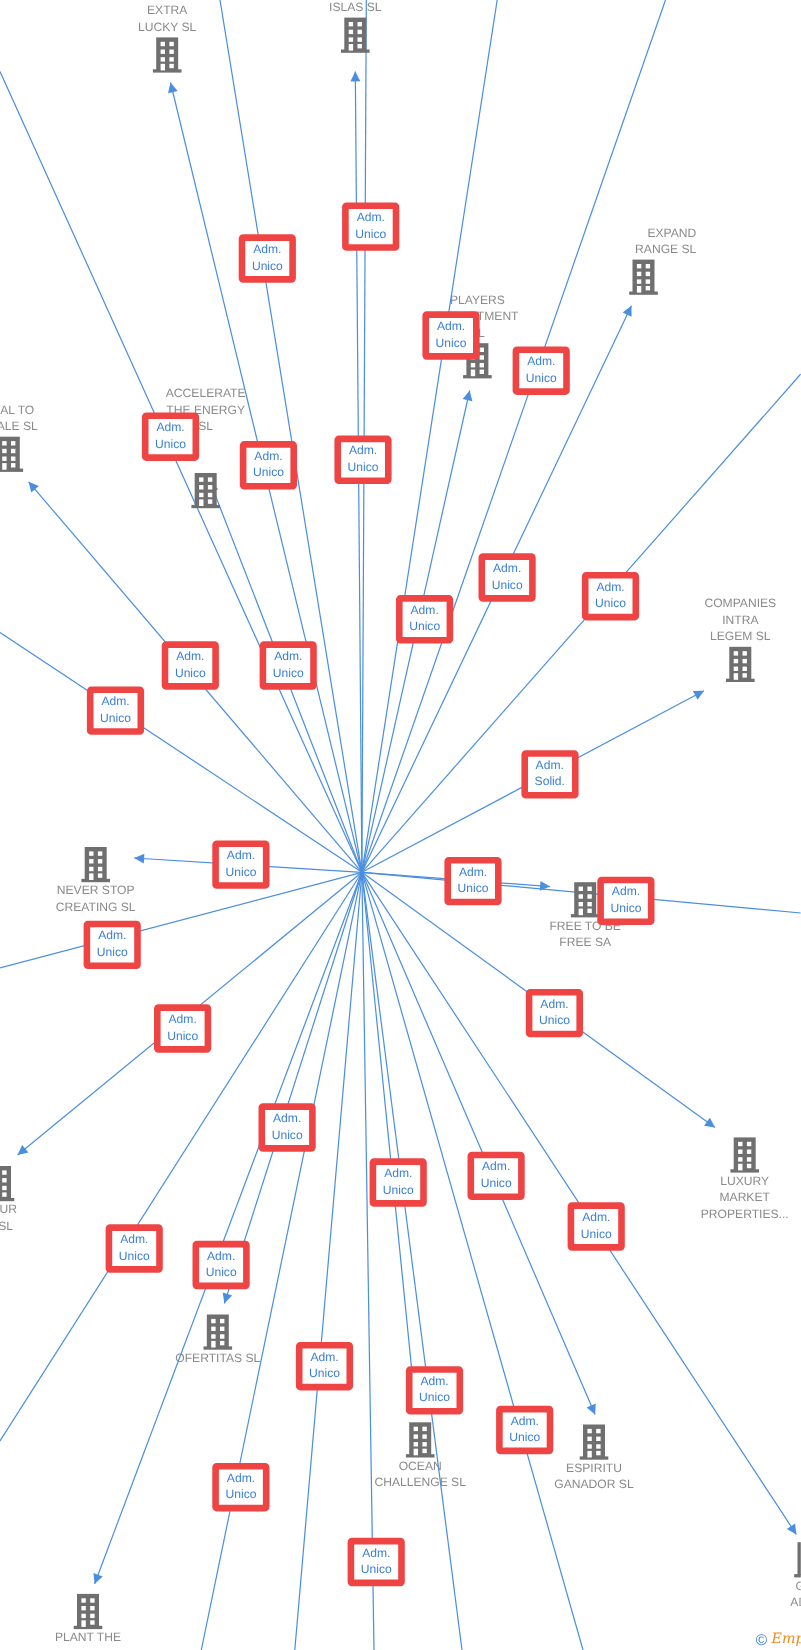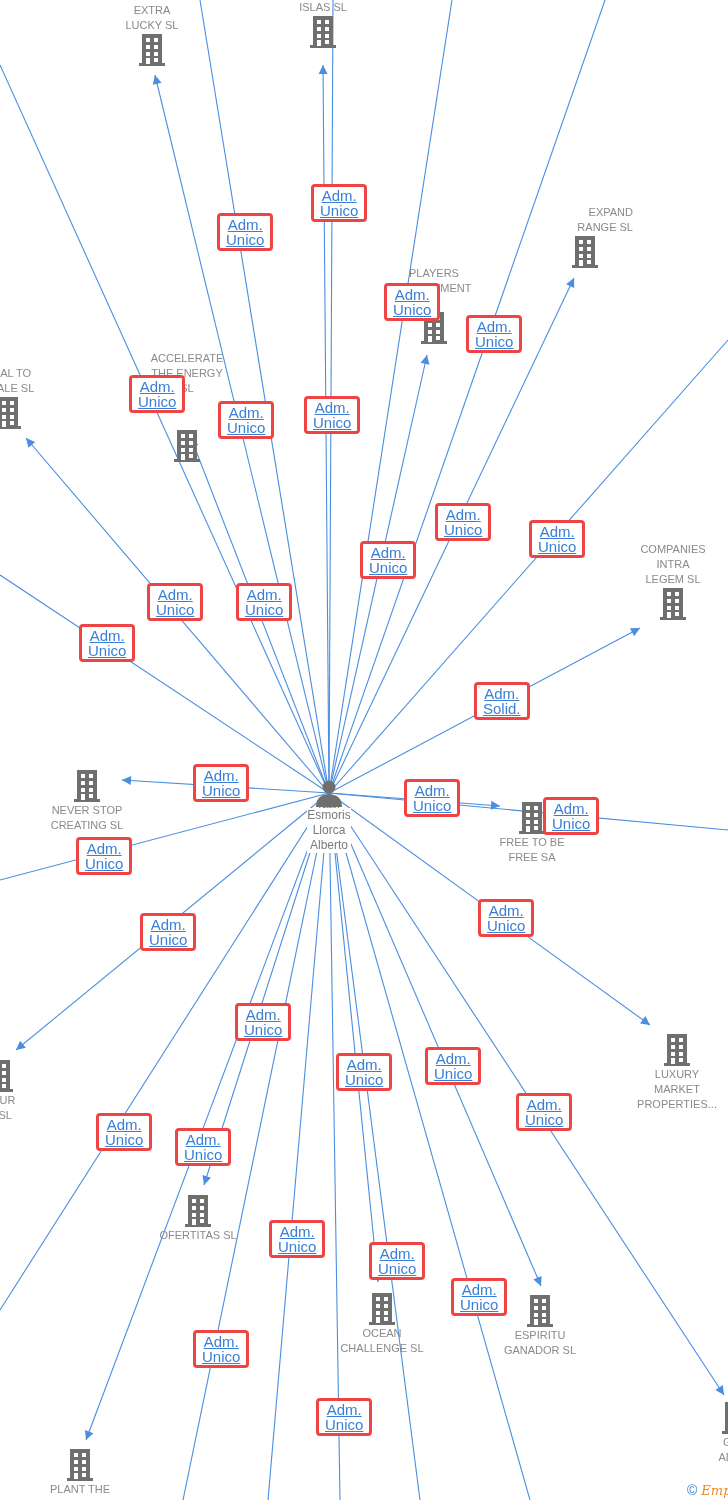--- a/index.html
+++ b/index.html
@@ -4,23 +4,23 @@
 <style>
   html, body { margin: 0; padding: 0; background: #ffffff; }
   body { width: 728px; height: 1500px; position: relative; overflow: hidden;
          font-family: "Liberation Sans", "DejaVu Sans", sans-serif; }
   #graph { position: absolute; left: 0; top: 0; width: 728px; height: 1500px; padding-left: 38px; }
   .edge-layer { position: absolute; left: 0; top: 0; }
   .node { position: absolute; display: flex; flex-direction: column; align-items: center;
           color: #8a8a8a; font-size: 11px; line-height: 15px; text-align: center; }
   .node .name { white-space: pre-line; width: 96px; }
   .node svg { display: block; }
-  .role { position: absolute; background: #ffffff; border: 3px solid #ef4444; border-radius: 4px;
-          color: #3a7fd5; font-size: 15px; line-height: 15px; padding: 1px 6px; text-align: center;
-          white-space: pre-line; cursor: pointer; text-decoration: underline; }
+  .role { position: absolute; background: #ffffff; border: 6px solid #ef4444; border-radius: 4px;
+          color: #3a7fd5; font-size: 11px; line-height: 15px; padding: 1px 6px; text-align: center;
+          white-space: pre-line; cursor: pointer; }
   .person { position: absolute; display: flex; flex-direction: column; align-items: center;
             color: #7a7a7a; font-size: 12px; line-height: 15px; text-align: center; background: transparent; }
   .person .pname { white-space: pre-line; background: #fff; }
   .footer { position: absolute; right: 2px; bottom: 2px; display: flex; align-items: center; gap: 4px; }
   .footer .copy { color: #3a7fd5; font-size: 14px; }
   .footer .brand { color: #f08a1c; font-family: "DejaVu Serif", serif; font-style: italic; font-size: 13px; }
 </style>
 </head>
 <body>
 
@@ -422,26 +422,17 @@
 Unico</div>
       <div class="role" style="left: 369px; top: 1242px;">Adm.
 Unico</div>
       <div class="role" style="left: 451px; top: 1278px;">Adm.
 Unico</div>
       <div class="role" style="left: 193px; top: 1330px;">Adm.
 Unico</div>
       <div class="role" style="left: 316px; top: 1398px;">Adm.
 Unico</div>
     </div>
-  <div class="person" id="person" style="left: 299px; top: 778px; width: 60px;">
-    <svg width="30" height="30" viewBox="0 0 30 30">
-      <circle cx="15" cy="9" r="6.5" fill="#6f6f6f"></circle>
-      <path d="M2 29 C2 19 8 16.5 15 16.5 C22 16.5 28 19 28 29 Z" fill="#6f6f6f"></path>
-    </svg>
-    <span class="pname">Esmoris
-Llorca
-Alberto</span>
-  </div>
   <div class="footer">
     <span class="copy">©</span>
     <span class="brand">Empresia</span>
   </div>
 </div>
 
 </body></html>

